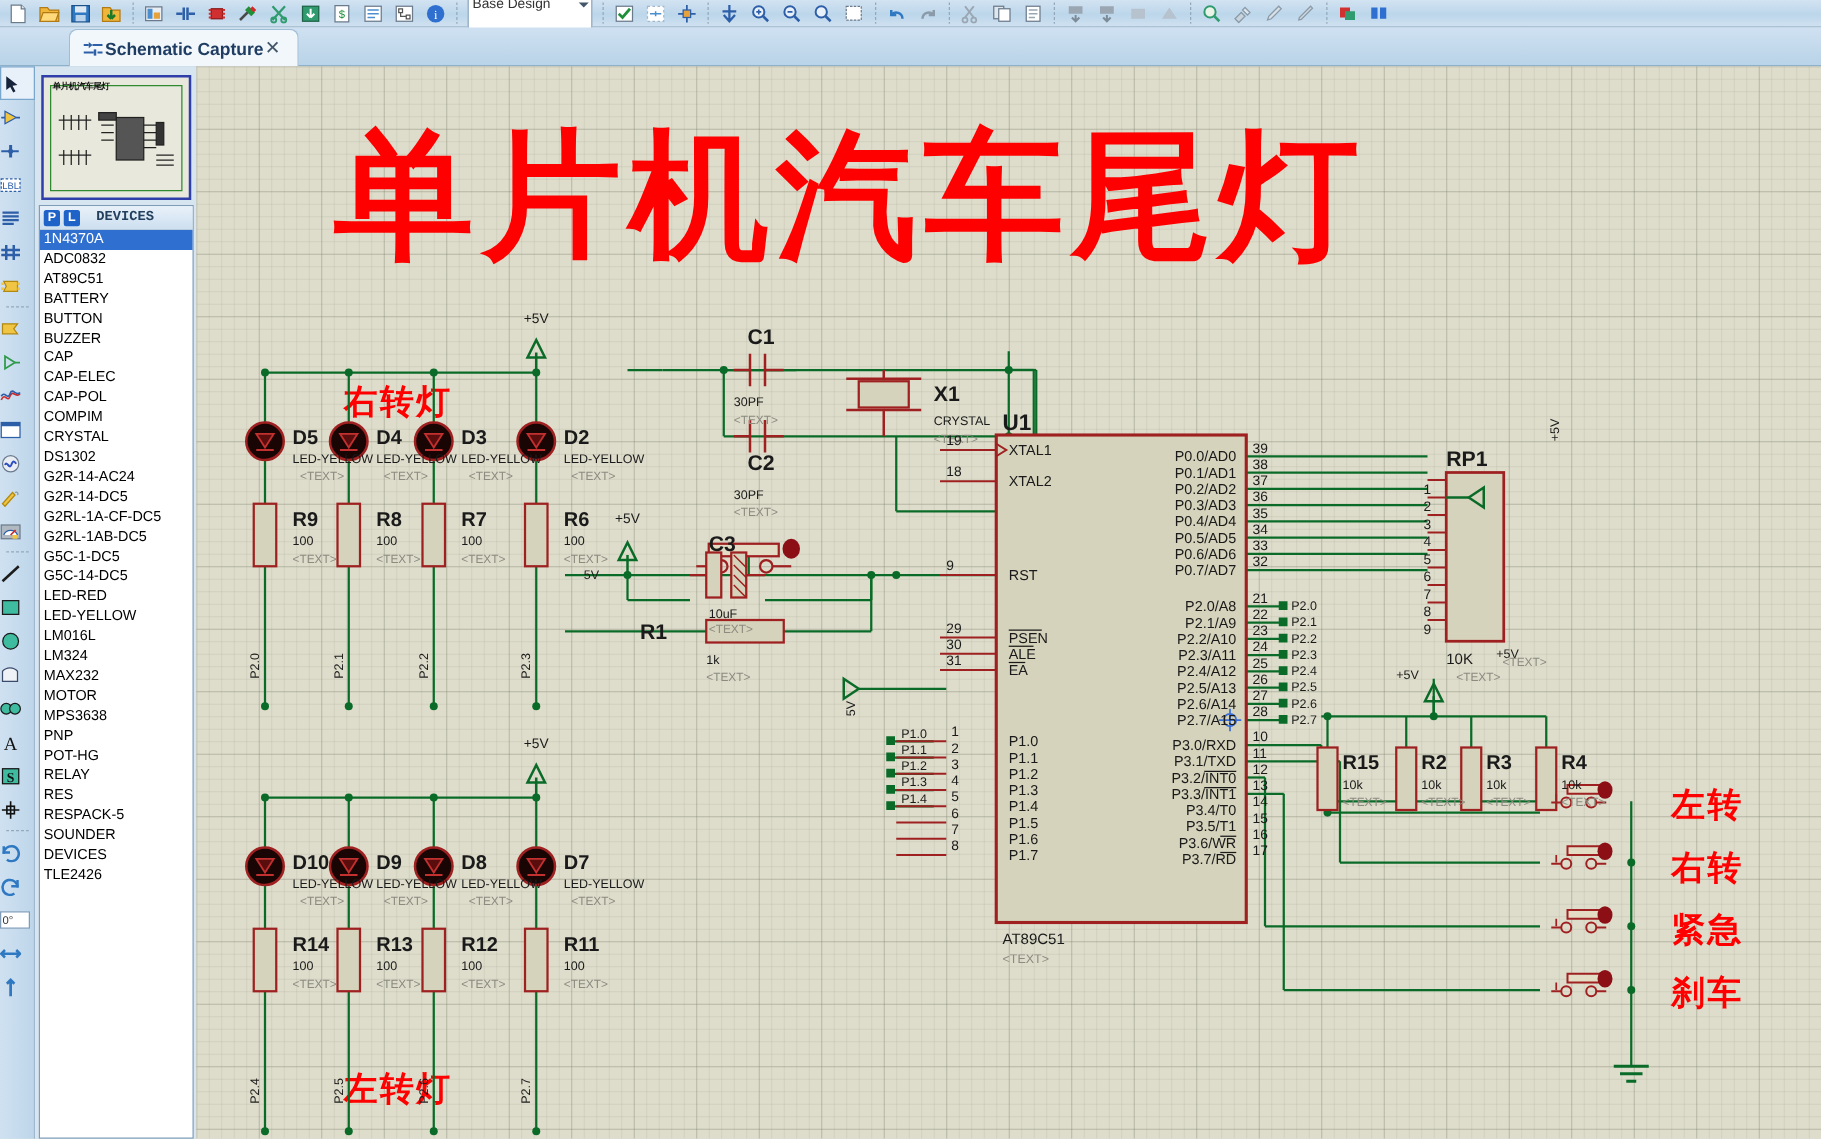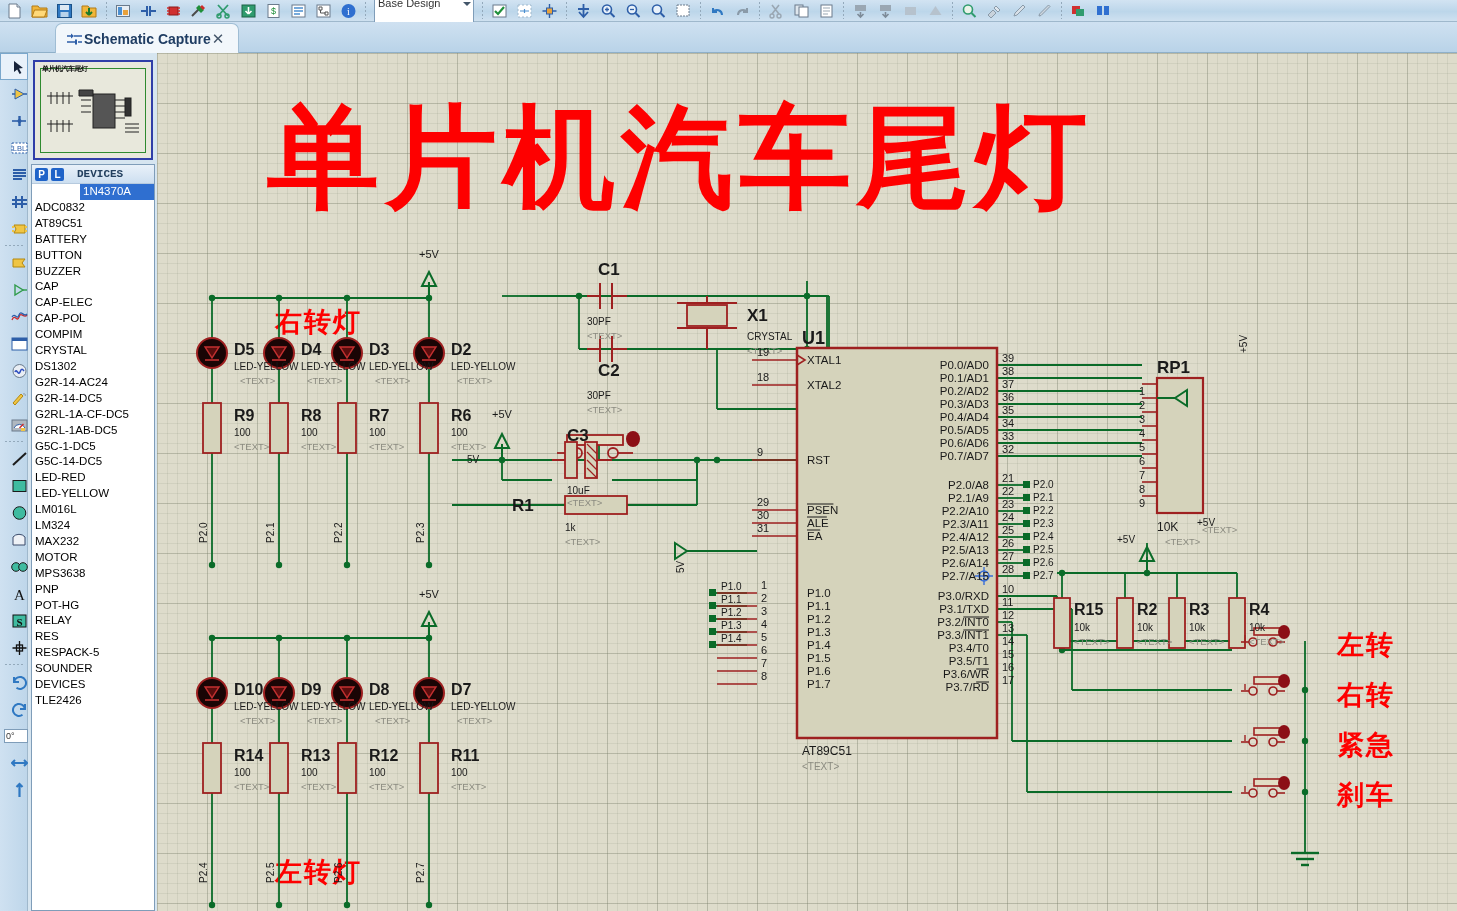--- a/index.html
+++ b/index.html
@@ -51,21 +51,21 @@
   }
   .tab-title { font-size:14px; color:#1f3d63; font-weight:bold; }
   .tab-x { font-size:15px; color:#44566a; cursor:pointer; line-height:1; }
 
   
   .vtool {
     position:absolute; left:0; top:53px; width:28px; height:858px;
     background:linear-gradient(90deg,#cfe1f1,#bed6ea);
     border-right:1px solid #9fb8cc;
   }
-  .vt-item { width:28px; height:27px; display:flex; align-items:center; justify-content:flex-end; }
+  .vt-item { width:28px; height:27px; display:flex; align-items:center; justify-content:flex-start; }
   .vt-item.sel { background:#e8f1fa; border:1px solid #7aa7cc; }
   .vt-gap { height:7px; width:28px; display:flex;align-items:center;justify-content:center;}
   .vt-gap::before{content:"";width:18px;height:1px;background:repeating-linear-gradient(90deg,#93a9bb 0 2px,transparent 2px 4px);}
   .vt-box { width:24px;height:14px;background:#fff;border:1px solid #7f9db9;font-size:9px;color:#333;
             display:flex;align-items:center;padding-left:1px;}
 
   
   .preview {
     position:absolute; left:33px; top:60px; width:120px; height:100px;
     background:#e8e8dc; border:2px solid #2f3ea8;
@@ -81,21 +81,21 @@
     height:19px; background:linear-gradient(180deg,#e9f1f9,#cddff0);
     display:flex; align-items:center; gap:3px; padding-left:3px;
     border-bottom:1px solid #b6cade;
   }
   .pbadge { width:13px;height:13px;background:#1f63c8;color:#fff;font-size:10px;font-weight:bold;
             display:flex;align-items:center;justify-content:center;border-radius:2px;}
   .devhdr-lbl { font-size:11px; font-weight:bold; color:#23405f; margin-left:10px;font-family:Liberation Mono, monospace; }
   .devlist { padding:0; margin:0; list-style:none; }
   .devlist li { font-size:11.5px; line-height:15.9px; padding-left:3px; color:#000;
                 white-space:nowrap; overflow:hidden; }
-  .devlist li.sel { background:#2f6fd0; color:#fff;margin-left:48px; }
+  .devlist li.sel { background:#2f6fd0; color:#fff; }
 
   
   .canvas {
     position:absolute; left:157px; top:53px; width:1300px; height:858px;
     background:#dedccb;
     overflow:hidden;
   }
   .grid {
     position:absolute; inset:0;
     background-image:

